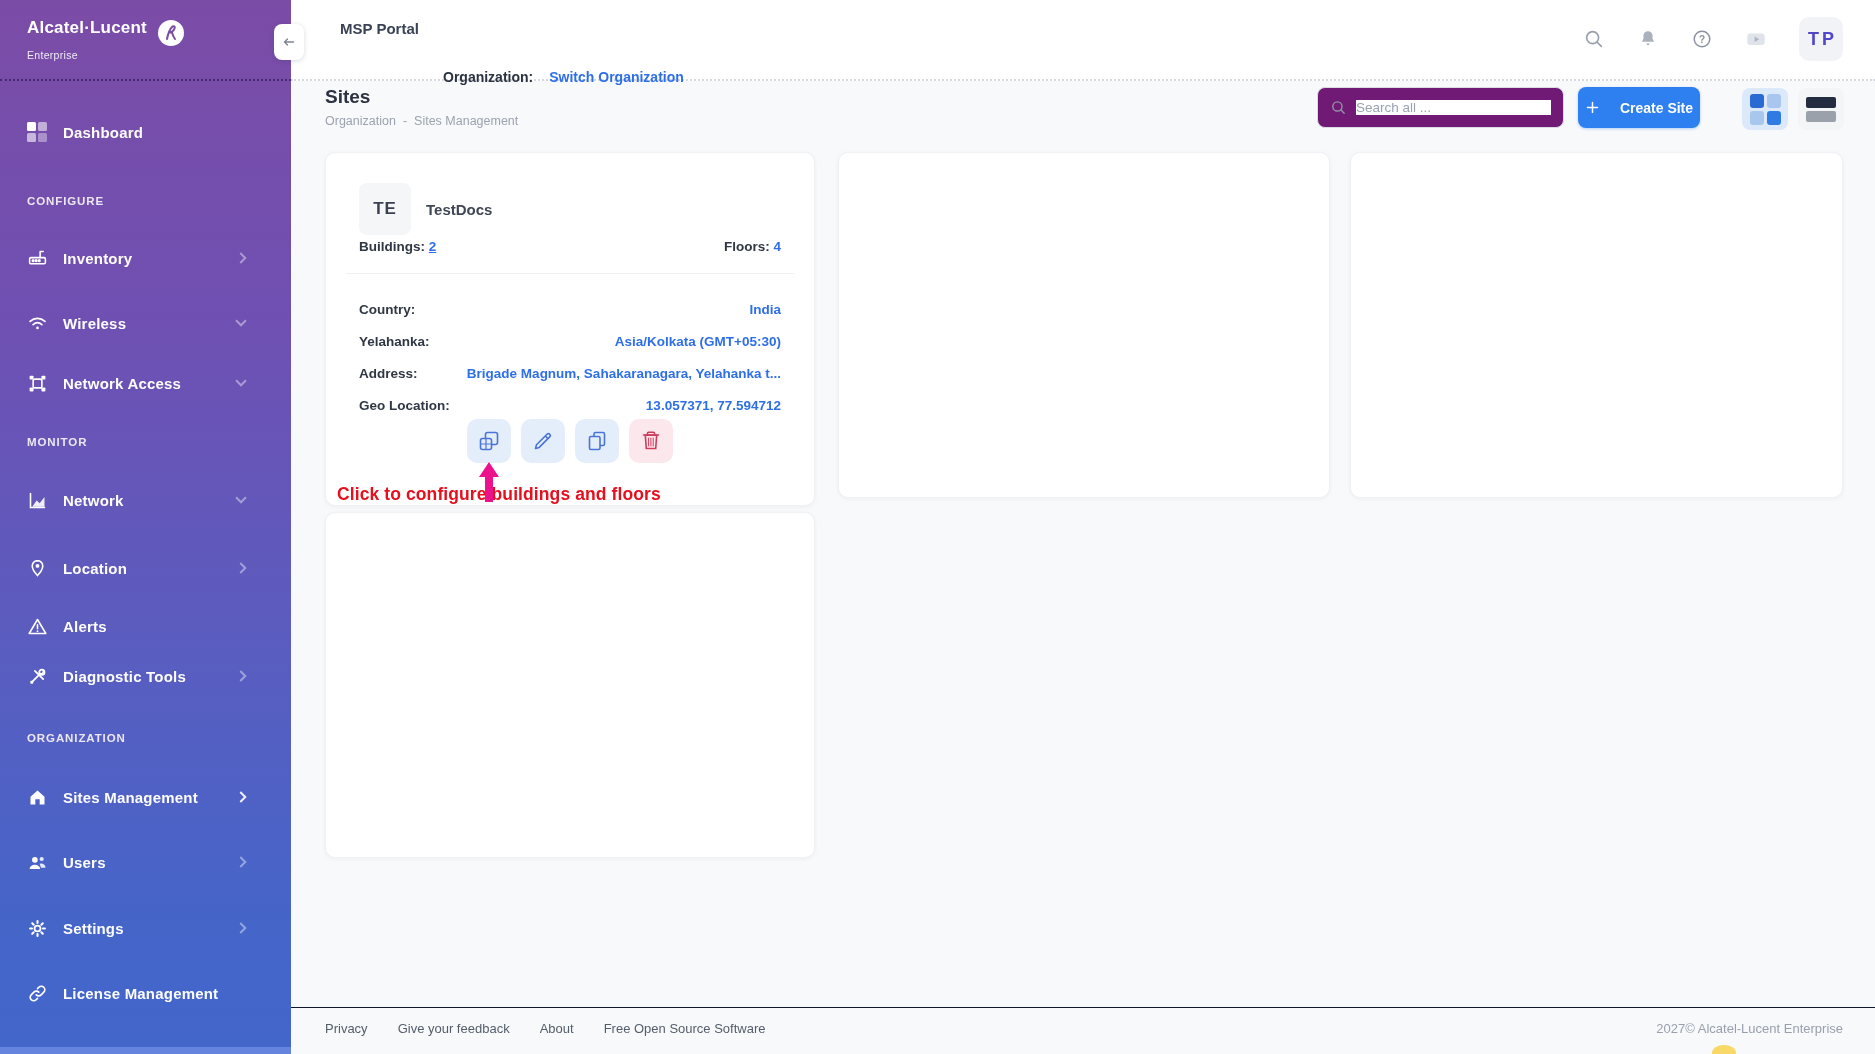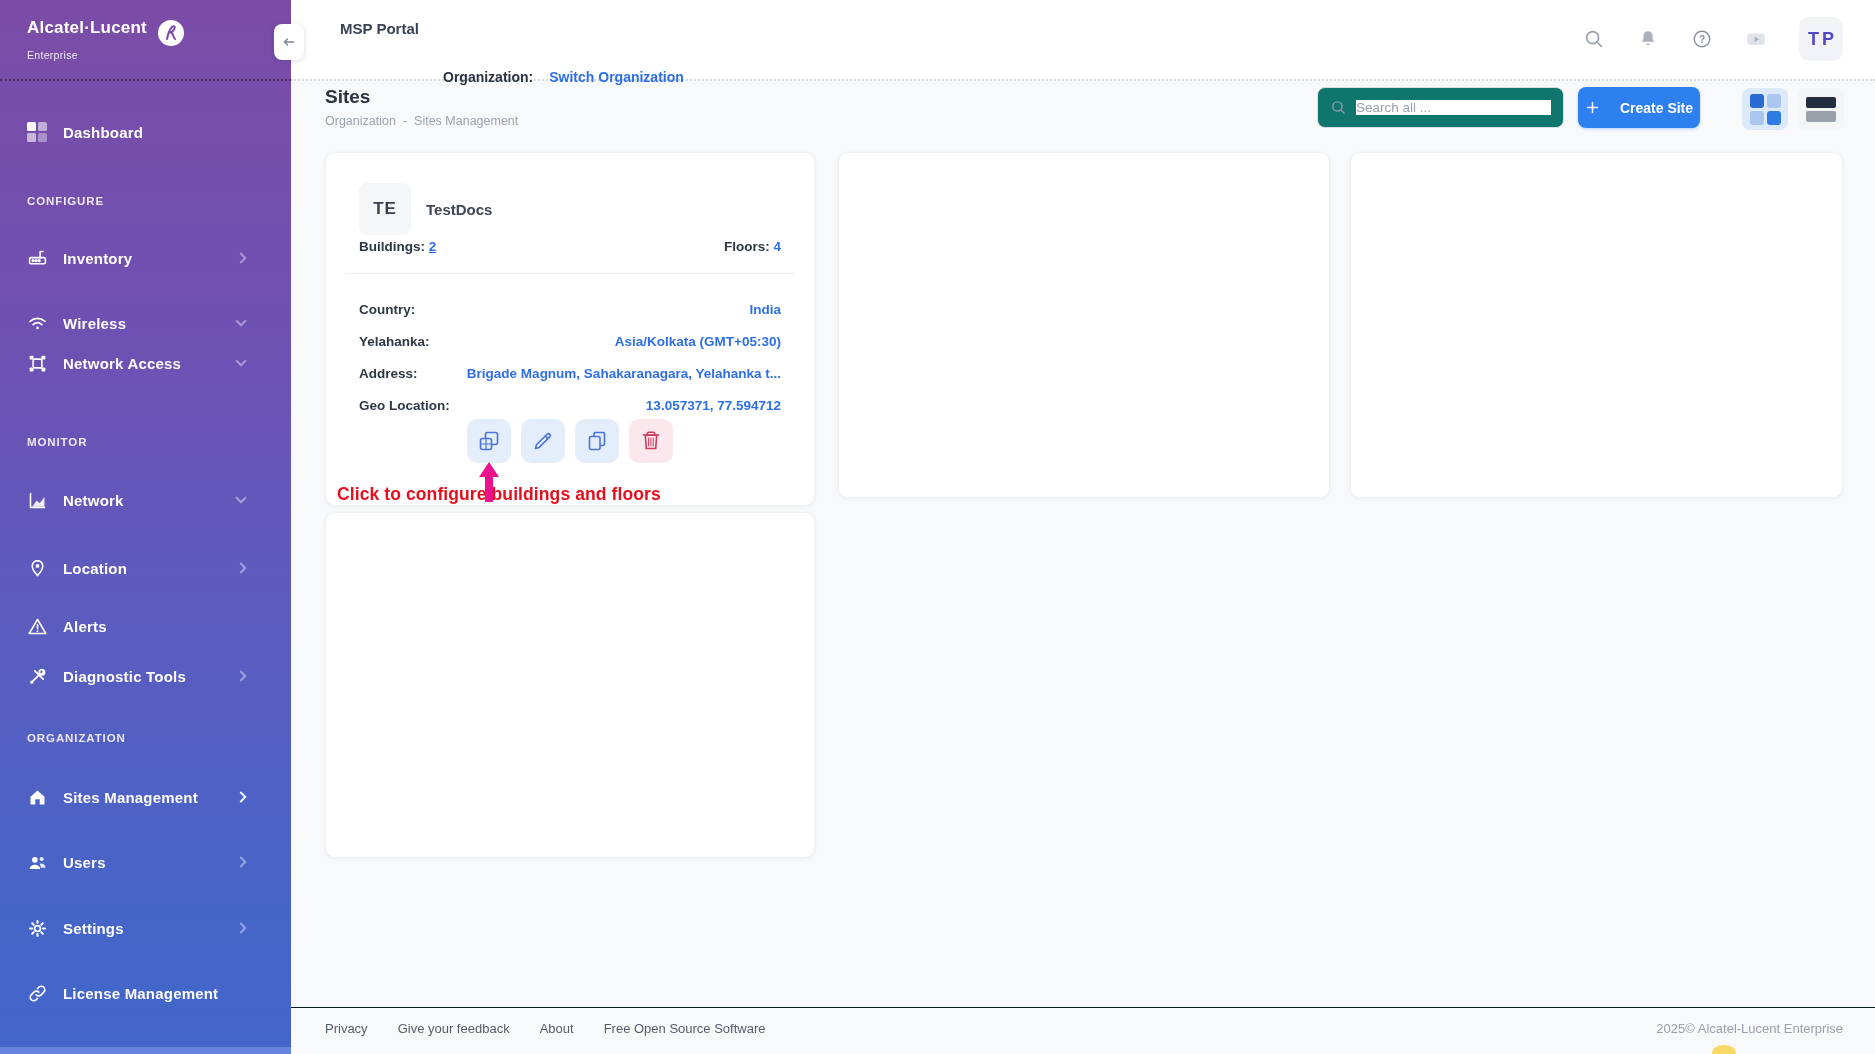--- a/index.html
+++ b/index.html
@@ -42,21 +42,21 @@
   .org-label { font-size:14px; font-weight:700; color:#2b3342; }
   .org-link { font-size:14px; font-weight:700; color:#2e6fe8; cursor:pointer; }
   .top-icons { position:absolute; right:32px; top:17px; display:flex; align-items:center; gap:32px; }
   .top-icon { width:22px; height:22px; display:flex; cursor:pointer; }
   .avatar { width:44px; height:44px; border-radius:10px; background:#f2f3f7; display:flex; align-items:center; justify-content:center;
     color:#4f46c8; font-size:18px; font-weight:700; letter-spacing:3px; padding-left:3px; cursor:pointer; }
 
   
   .page-title { position:absolute; left:325px; top:86px; font-size:19px; font-weight:700; color:#2b3240; }
   .breadcrumb { position:absolute; left:325px; top:114px; font-size:12.5px; color:#9ba3af; display:flex; gap:7px; }
-  .search-box { position:absolute; left:1317px; top:87px; width:247px; height:41px; background:#0f766e;
+  .search-box { position:absolute; left:1317px; top:87px; width:247px; height:41px; background:#701a75;
     border:1px solid #d8dce3; border-radius:8px; display:flex; align-items:center; padding:4px 12px; gap:9px; }
   .search-box input { border:none; outline:none; font-size:13.5px; color:#3a4150; width:100%; font-family:"Liberation Sans",sans-serif; }
   .search-box input::placeholder { color:#9aa2af; }
   .create-btn { position:absolute; left:1578px; top:87px; width:122px; height:41px; background:#2e7ff0; color:#fff;
     border:none; border-radius:8px; font-size:14px; font-weight:700; display:flex; align-items:center; justify-content:center; gap:20px;
     cursor:pointer; font-family:"Liberation Sans",sans-serif; box-shadow:0 1px 3px rgba(46,127,240,.35); }
   .grid-toggle { position:absolute; left:1742px; top:88px; width:46px; height:42px; background:#dce9fa; border-radius:8px;
     display:flex; align-items:center; justify-content:center; cursor:pointer; }
   .grid-toggle .g { display:grid; grid-template-columns:14px 14px; grid-template-rows:14px 14px; gap:3px; }
   .grid-toggle .g i { border-radius:3px; }
@@ -157,21 +157,21 @@
         <svg width="21" height="21" viewBox="0 0 24 24" stroke="#fff" fill="none" stroke-width="2" stroke-linecap="round">
             <path d="M3.5 9.5C8.5 5 15.5 5 20.5 9.5"></path>
             <path d="M7 13.2c3-2.7 7-2.7 10 0"></path>
             <circle cx="12" cy="17" r="1.5" fill="#fff" stroke="none"></circle>
           </svg>
       </span>
       <span class="nav-label">Wireless</span>
       <span class="chev down"></span>
     </div>
 
-    <div class="nav-item" style="top:348px">
+    <div class="nav-item" style="top:368px">
       <span class="nav-icon">
         <svg width="21" height="21" viewBox="0 0 24 24" stroke="#fff" fill="none" stroke-width="1.8">
             <rect x="7" y="7" width="10" height="10" rx="2"></rect>
             <rect x="3" y="3" width="4.5" height="4.5" rx="1" fill="#fff" stroke="none"></rect>
             <rect x="16.5" y="3" width="4.5" height="4.5" rx="1" fill="#fff" stroke="none"></rect>
             <rect x="3" y="16.5" width="4.5" height="4.5" rx="1" fill="#fff" stroke="none"></rect>
             <rect x="16.5" y="16.5" width="4.5" height="4.5" rx="1" fill="#fff" stroke="none"></rect>
           </svg>
       </span>
       <span class="nav-label">Network Access</span>
@@ -425,17 +425,17 @@
   </svg>
   <div class="annot-text">Click to configure buildings and floors</div>
 
   <footer class="footer">
     <div class="footer-links">
       <span class="footer-link">Privacy</span>
       <span class="footer-link">Give your feedback</span>
       <span class="footer-link">About</span>
       <span class="footer-link">Free Open Source Software</span>
     </div>
-    <span class="footer-copy">2025© Alcatel-Lucent Enterprise</span>
+    <span class="footer-copy">2027© Alcatel-Lucent Enterprise</span>
   </footer>
 
   <div class="yellow-blob"></div>
 </div>
 
 </body></html>

